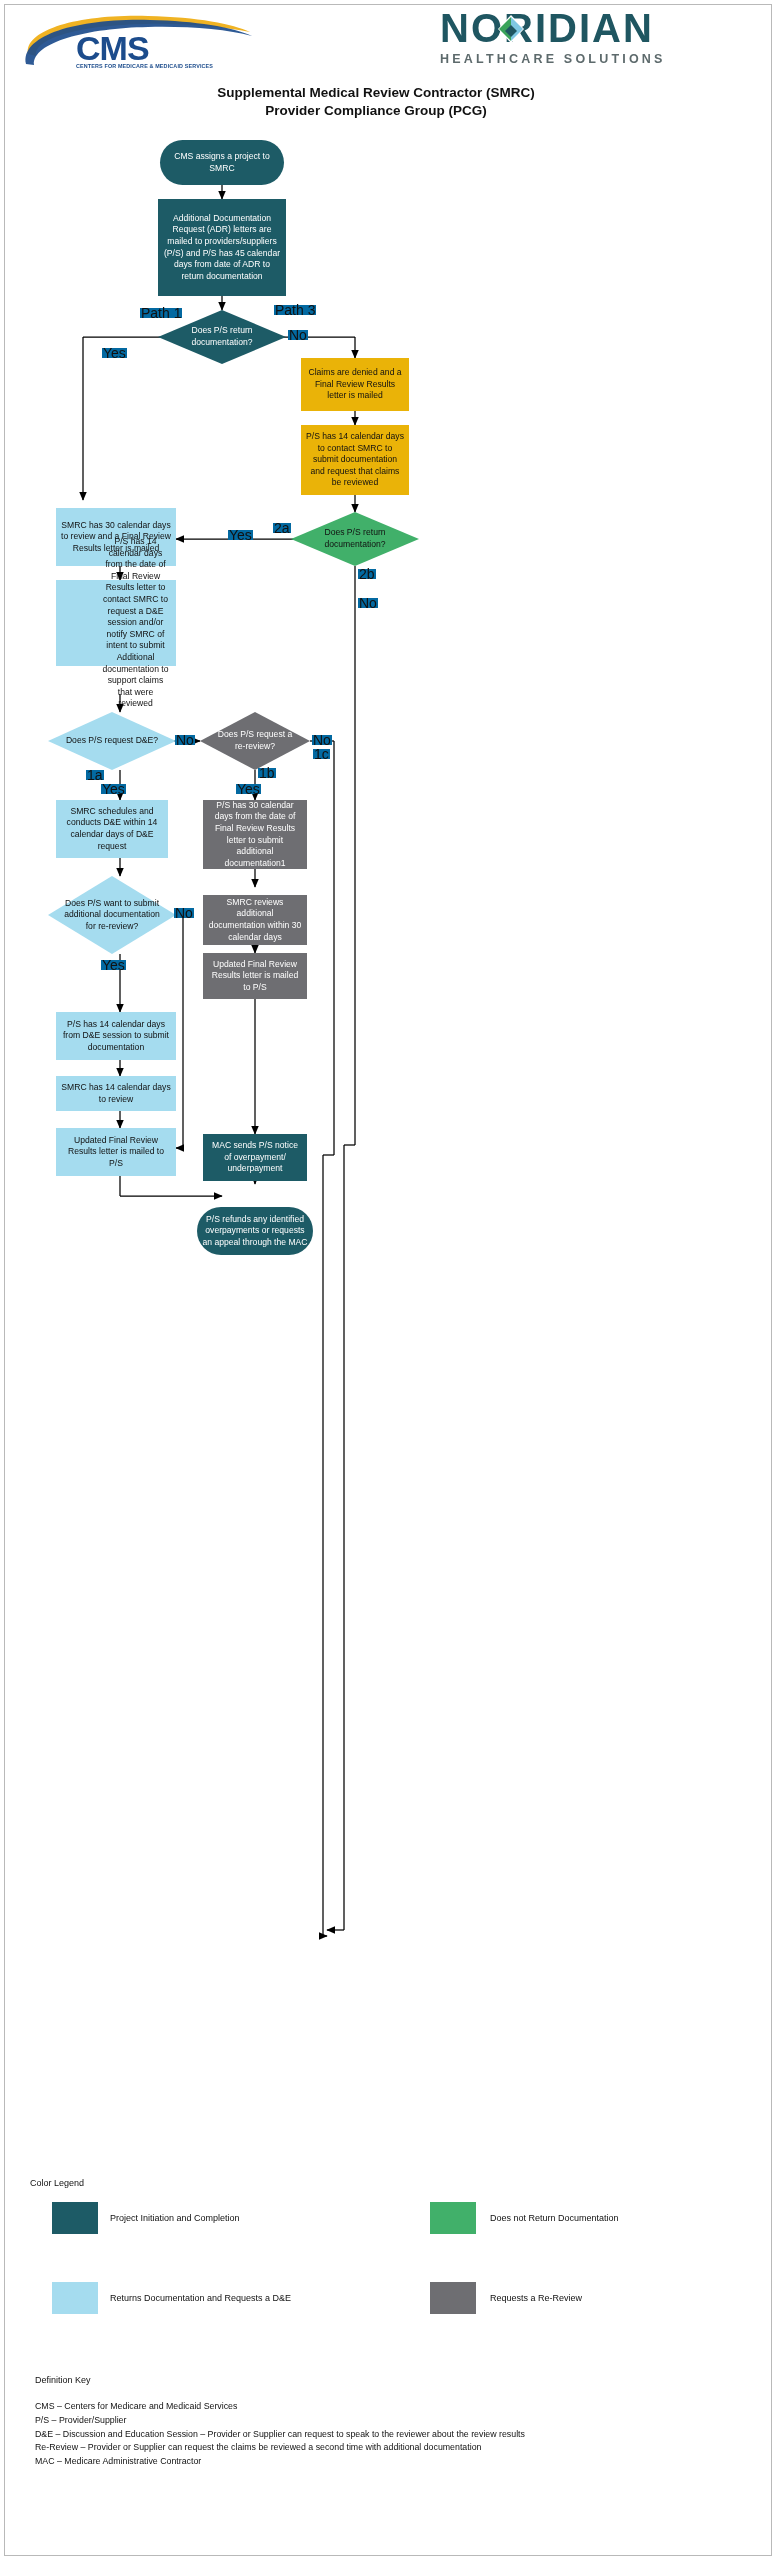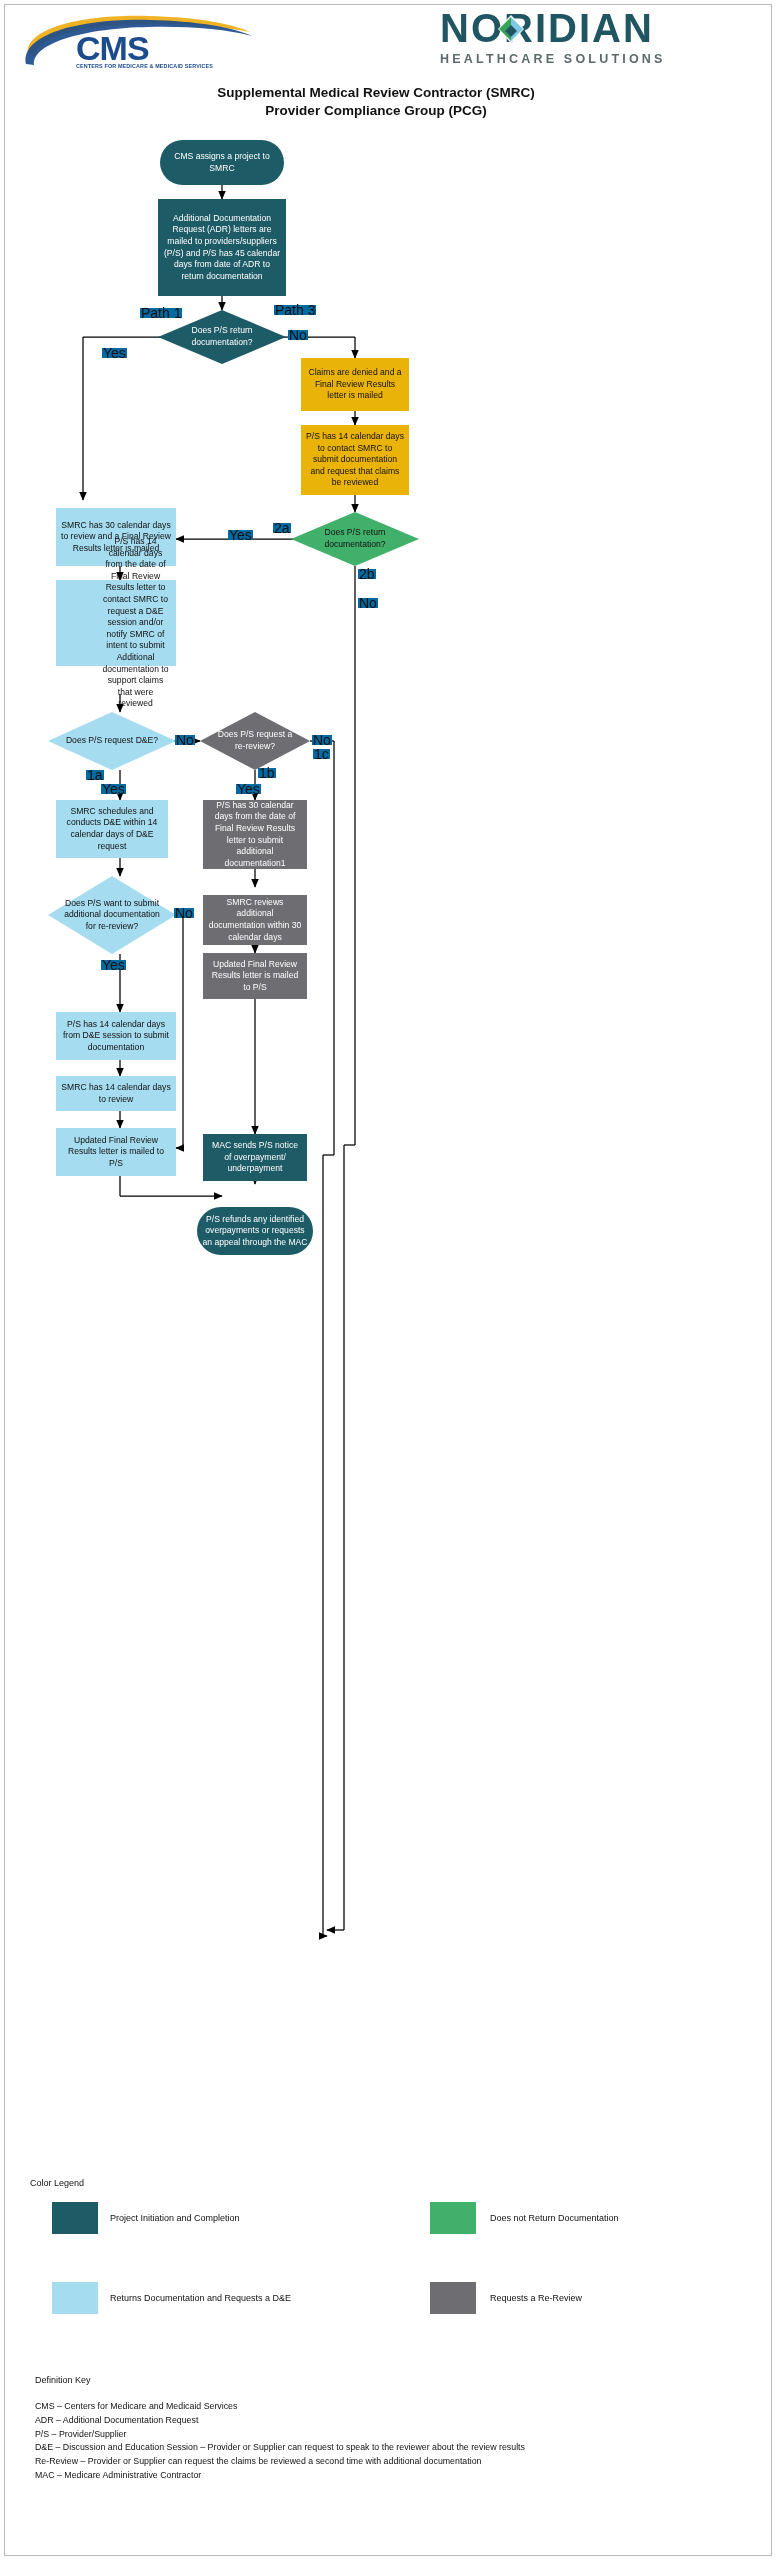--- a/index.html
+++ b/index.html
@@ -281,18 +281,17 @@
 
 <div class="sw" style="left:52px; top:2282px; background:#a5dcef;"></div>
 <div class="sw-lbl" style="left:110px; top:2282px;">Returns Documentation and Requests a D&amp;E</div>
 
 <div class="sw" style="left:430px; top:2282px; background:#6e6e72;"></div>
 <div class="sw-lbl" style="left:490px; top:2282px;">Requests a Re-Review</div>
 
 <div class="defkey-title">Definition Key</div>
 <div class="defkey">
   <div>CMS – Centers for Medicare and Medicaid Services</div>
-  <div>ADR – Additional Documentation Request</div>
   <div>P/S – Provider/Supplier</div>
   <div>D&amp;E – Discussion and Education Session – Provider or Supplier can request to speak to the reviewer about the review results</div>
   <div>Re-Review – Provider or Supplier can request the claims be reviewed a second time with additional documentation</div>
   <div>MAC – Medicare Administrative Contractor</div>
 </div>
 
 </body></html>

